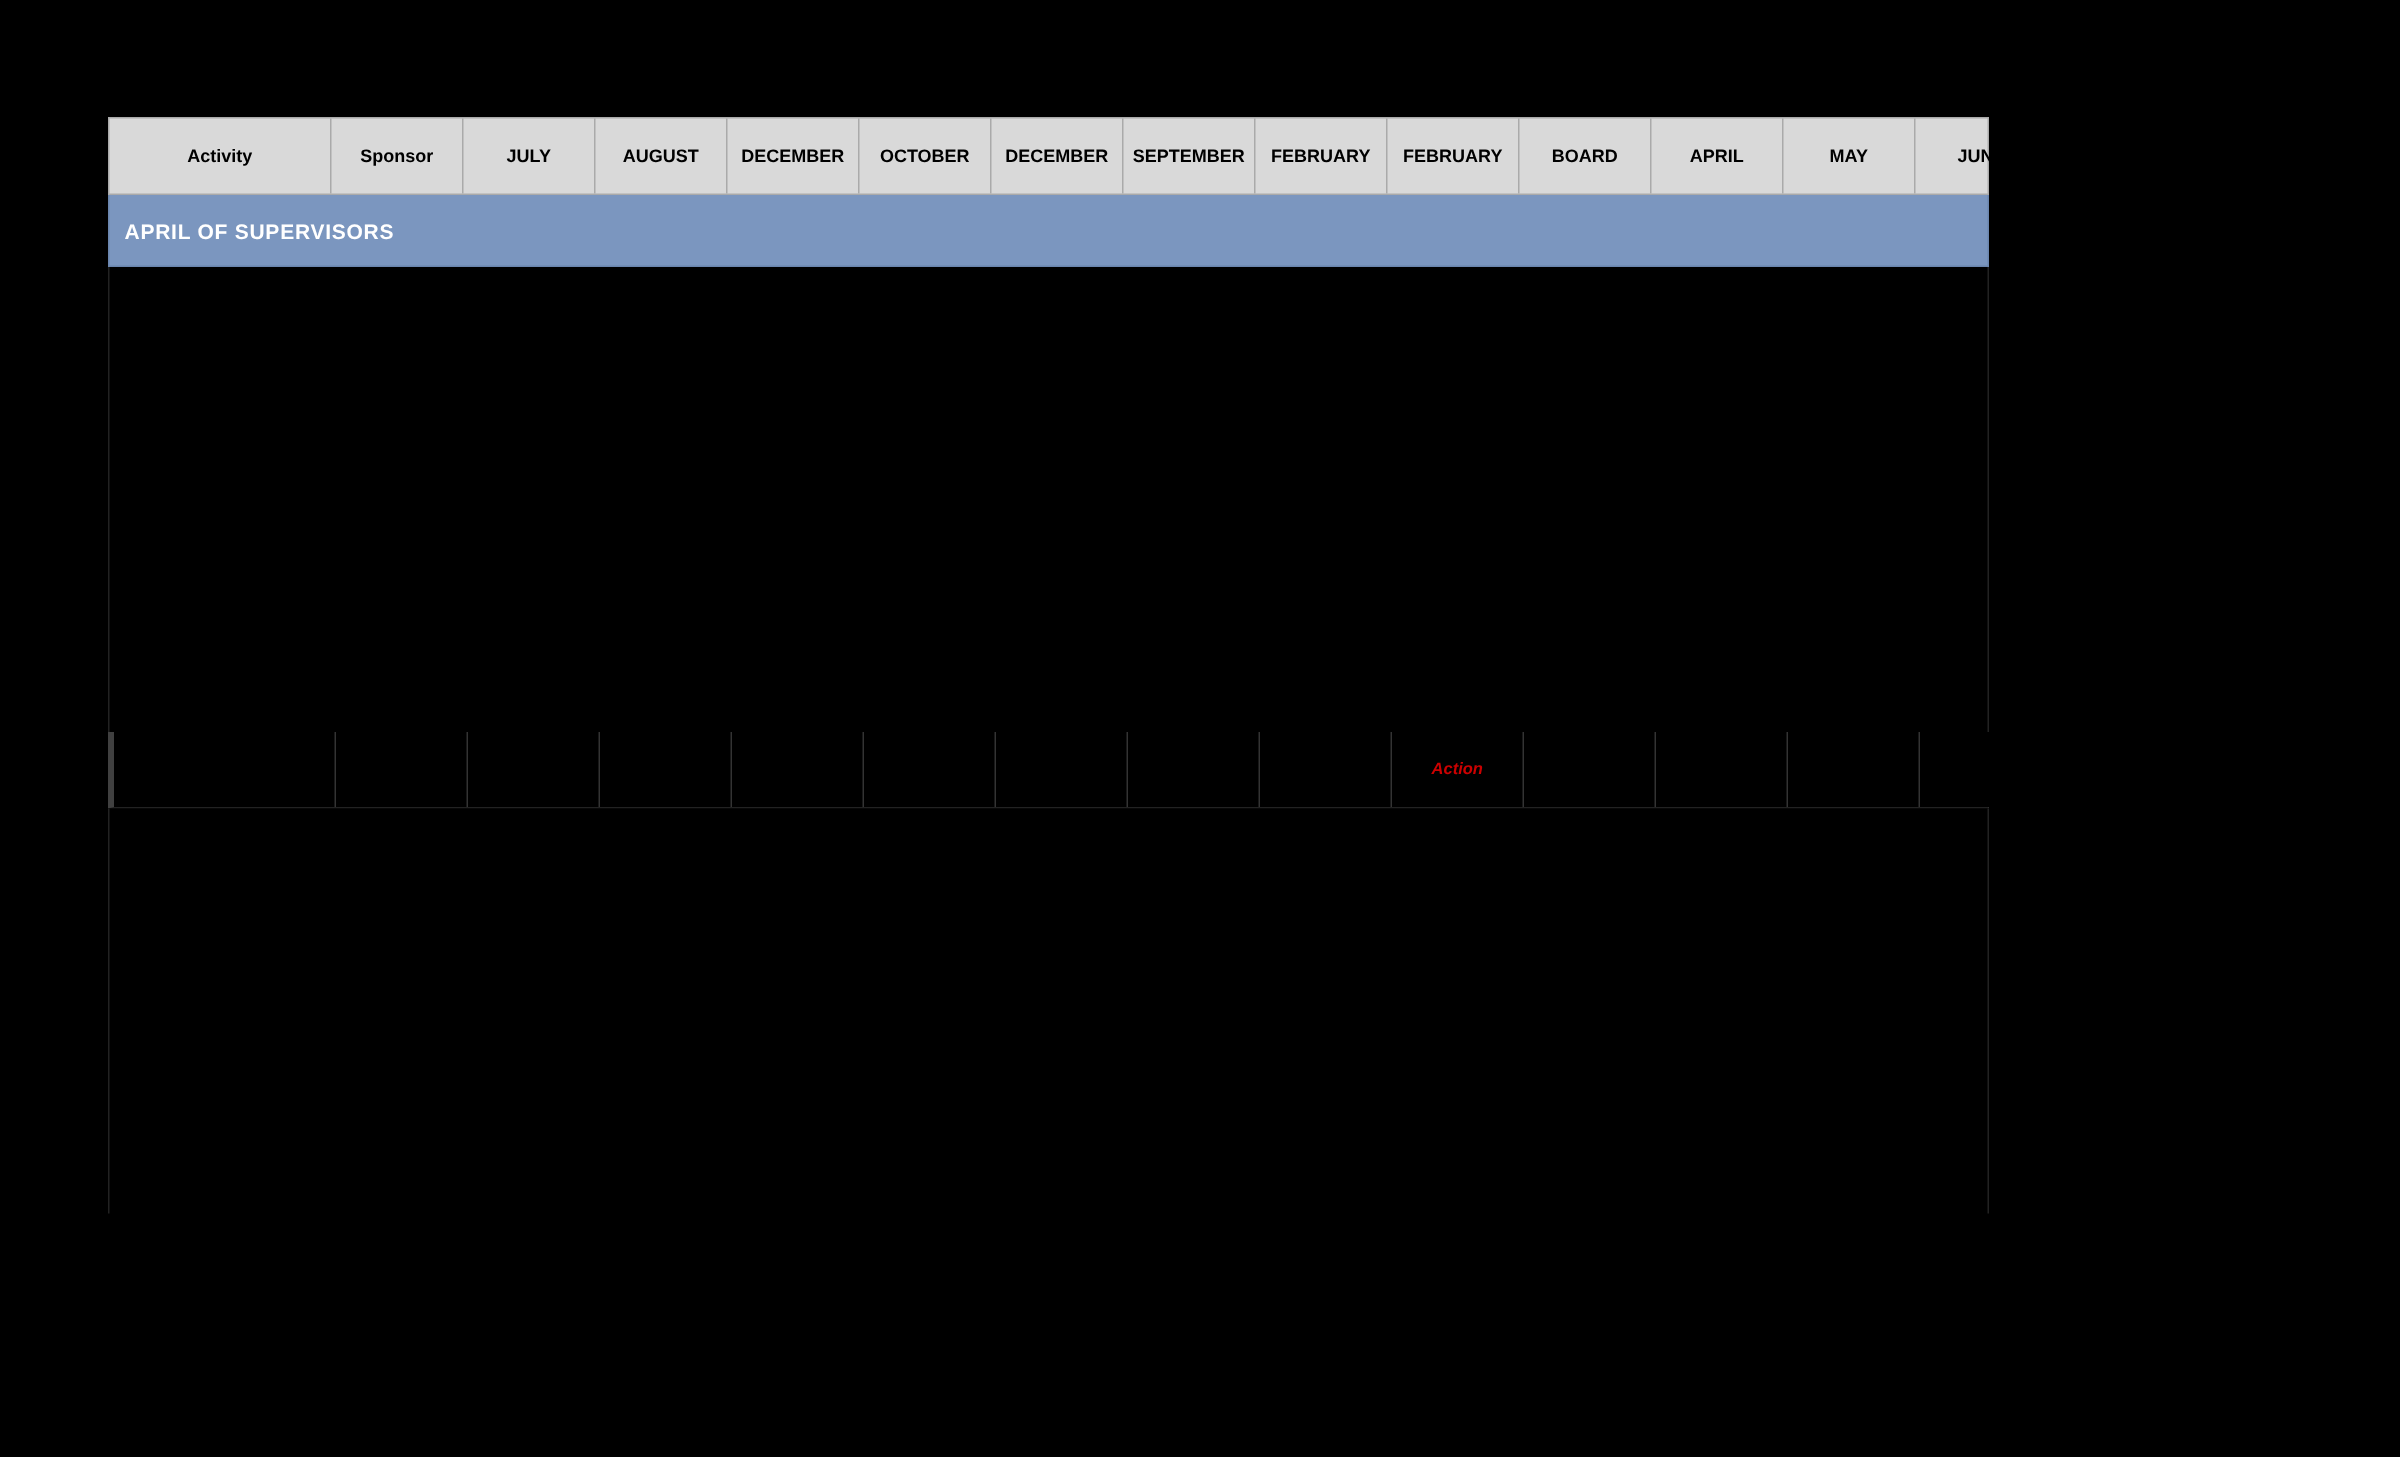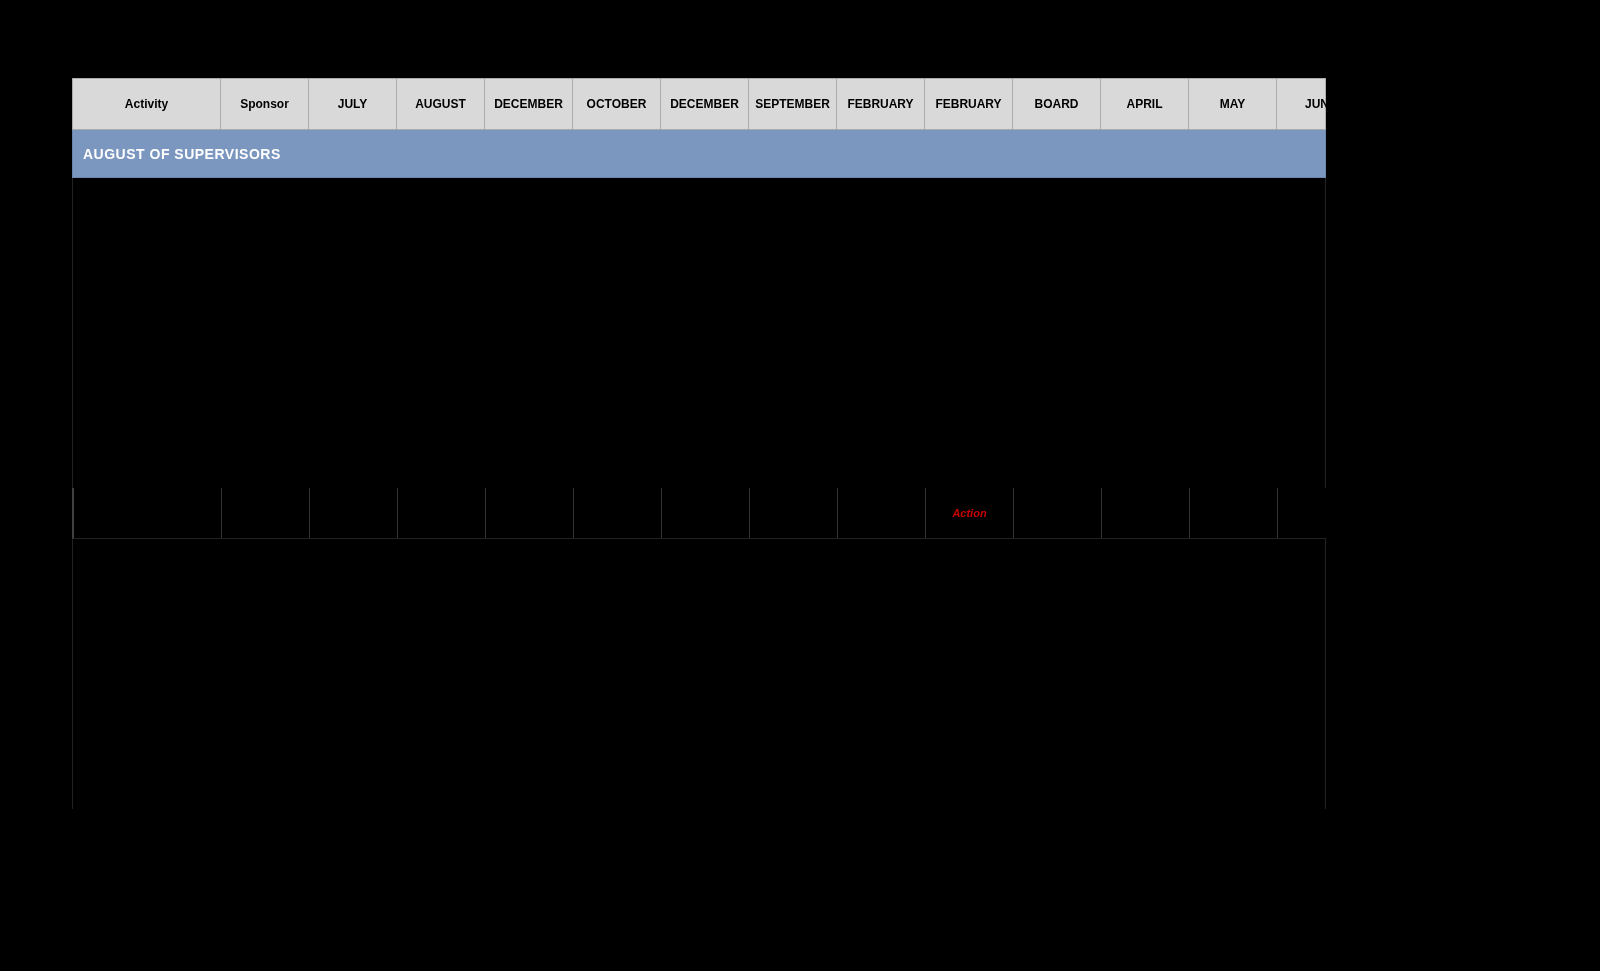--- a/index.html
+++ b/index.html
@@ -67,21 +67,21 @@
       color: #ffffff;
       font-size: 14px;
       font-weight: bold;
       letter-spacing: 0.5px;
     }
 
     .data-row {
       display: flex;
       width: 100%;
       min-height: 50px;
-      border-left: 2px solid #404040;
+      border-left: 4px solid #404040;
       border-right: 1px solid #333;
       border-bottom: 1px solid #222;
       text-align: right;
     }
 
     .data-cell {
       display: flex;
       align-items: center;
       justify-content: center;
       padding: 6px 4px;
@@ -171,21 +171,21 @@
     </div>
     <div class="header-cell col-month">
       <span>MAY</span>
     </div>
     <div class="header-cell col-month" style="border-right:none;align-items:center;">
       <span>JUNE</span>
     </div>
   </div>
 
   <div class="section-header-row">
-    <span class="section-header-text">AUGUST OF SUPERVISORS</span>
+    <span class="section-header-text">APRIL OF SUPERVISORS</span>
   </div>
 
   <div class="spacer-rows"></div>
 
 
   <div class="spacer-rows-2"></div>
 
   <div class="data-row">
     <div class="data-cell col-activity"></div>
     <div class="data-cell col-sponsor"></div>

